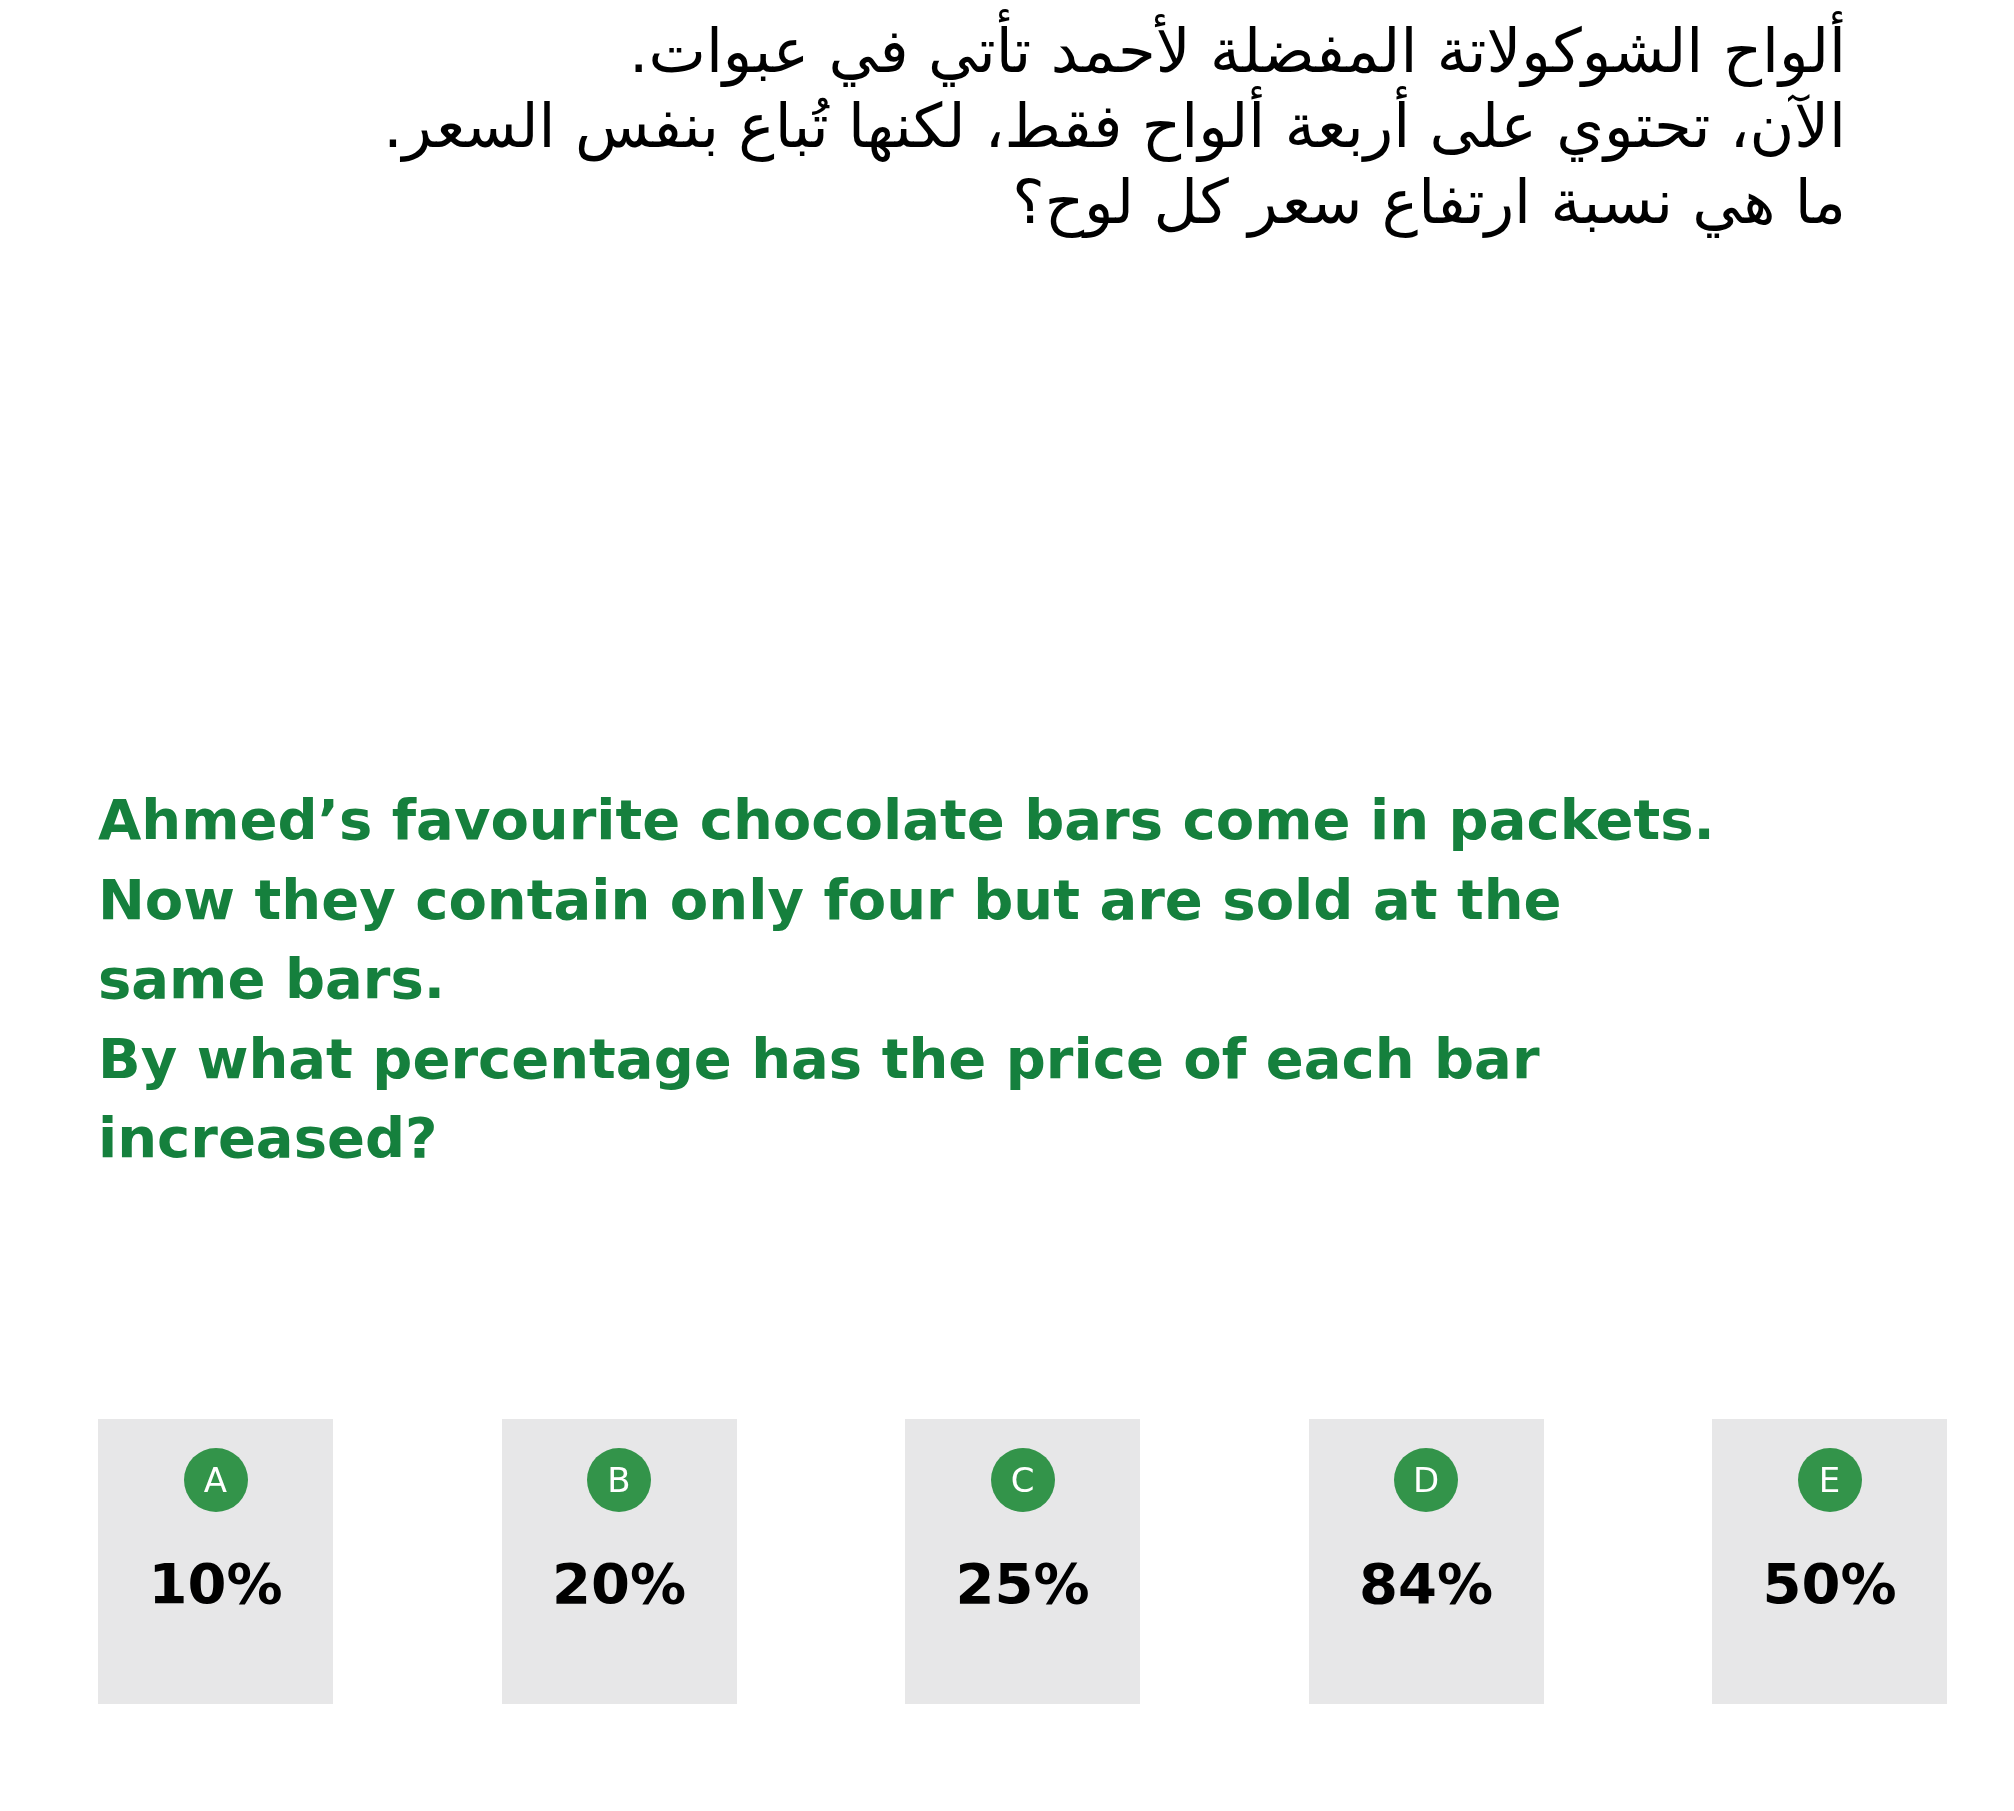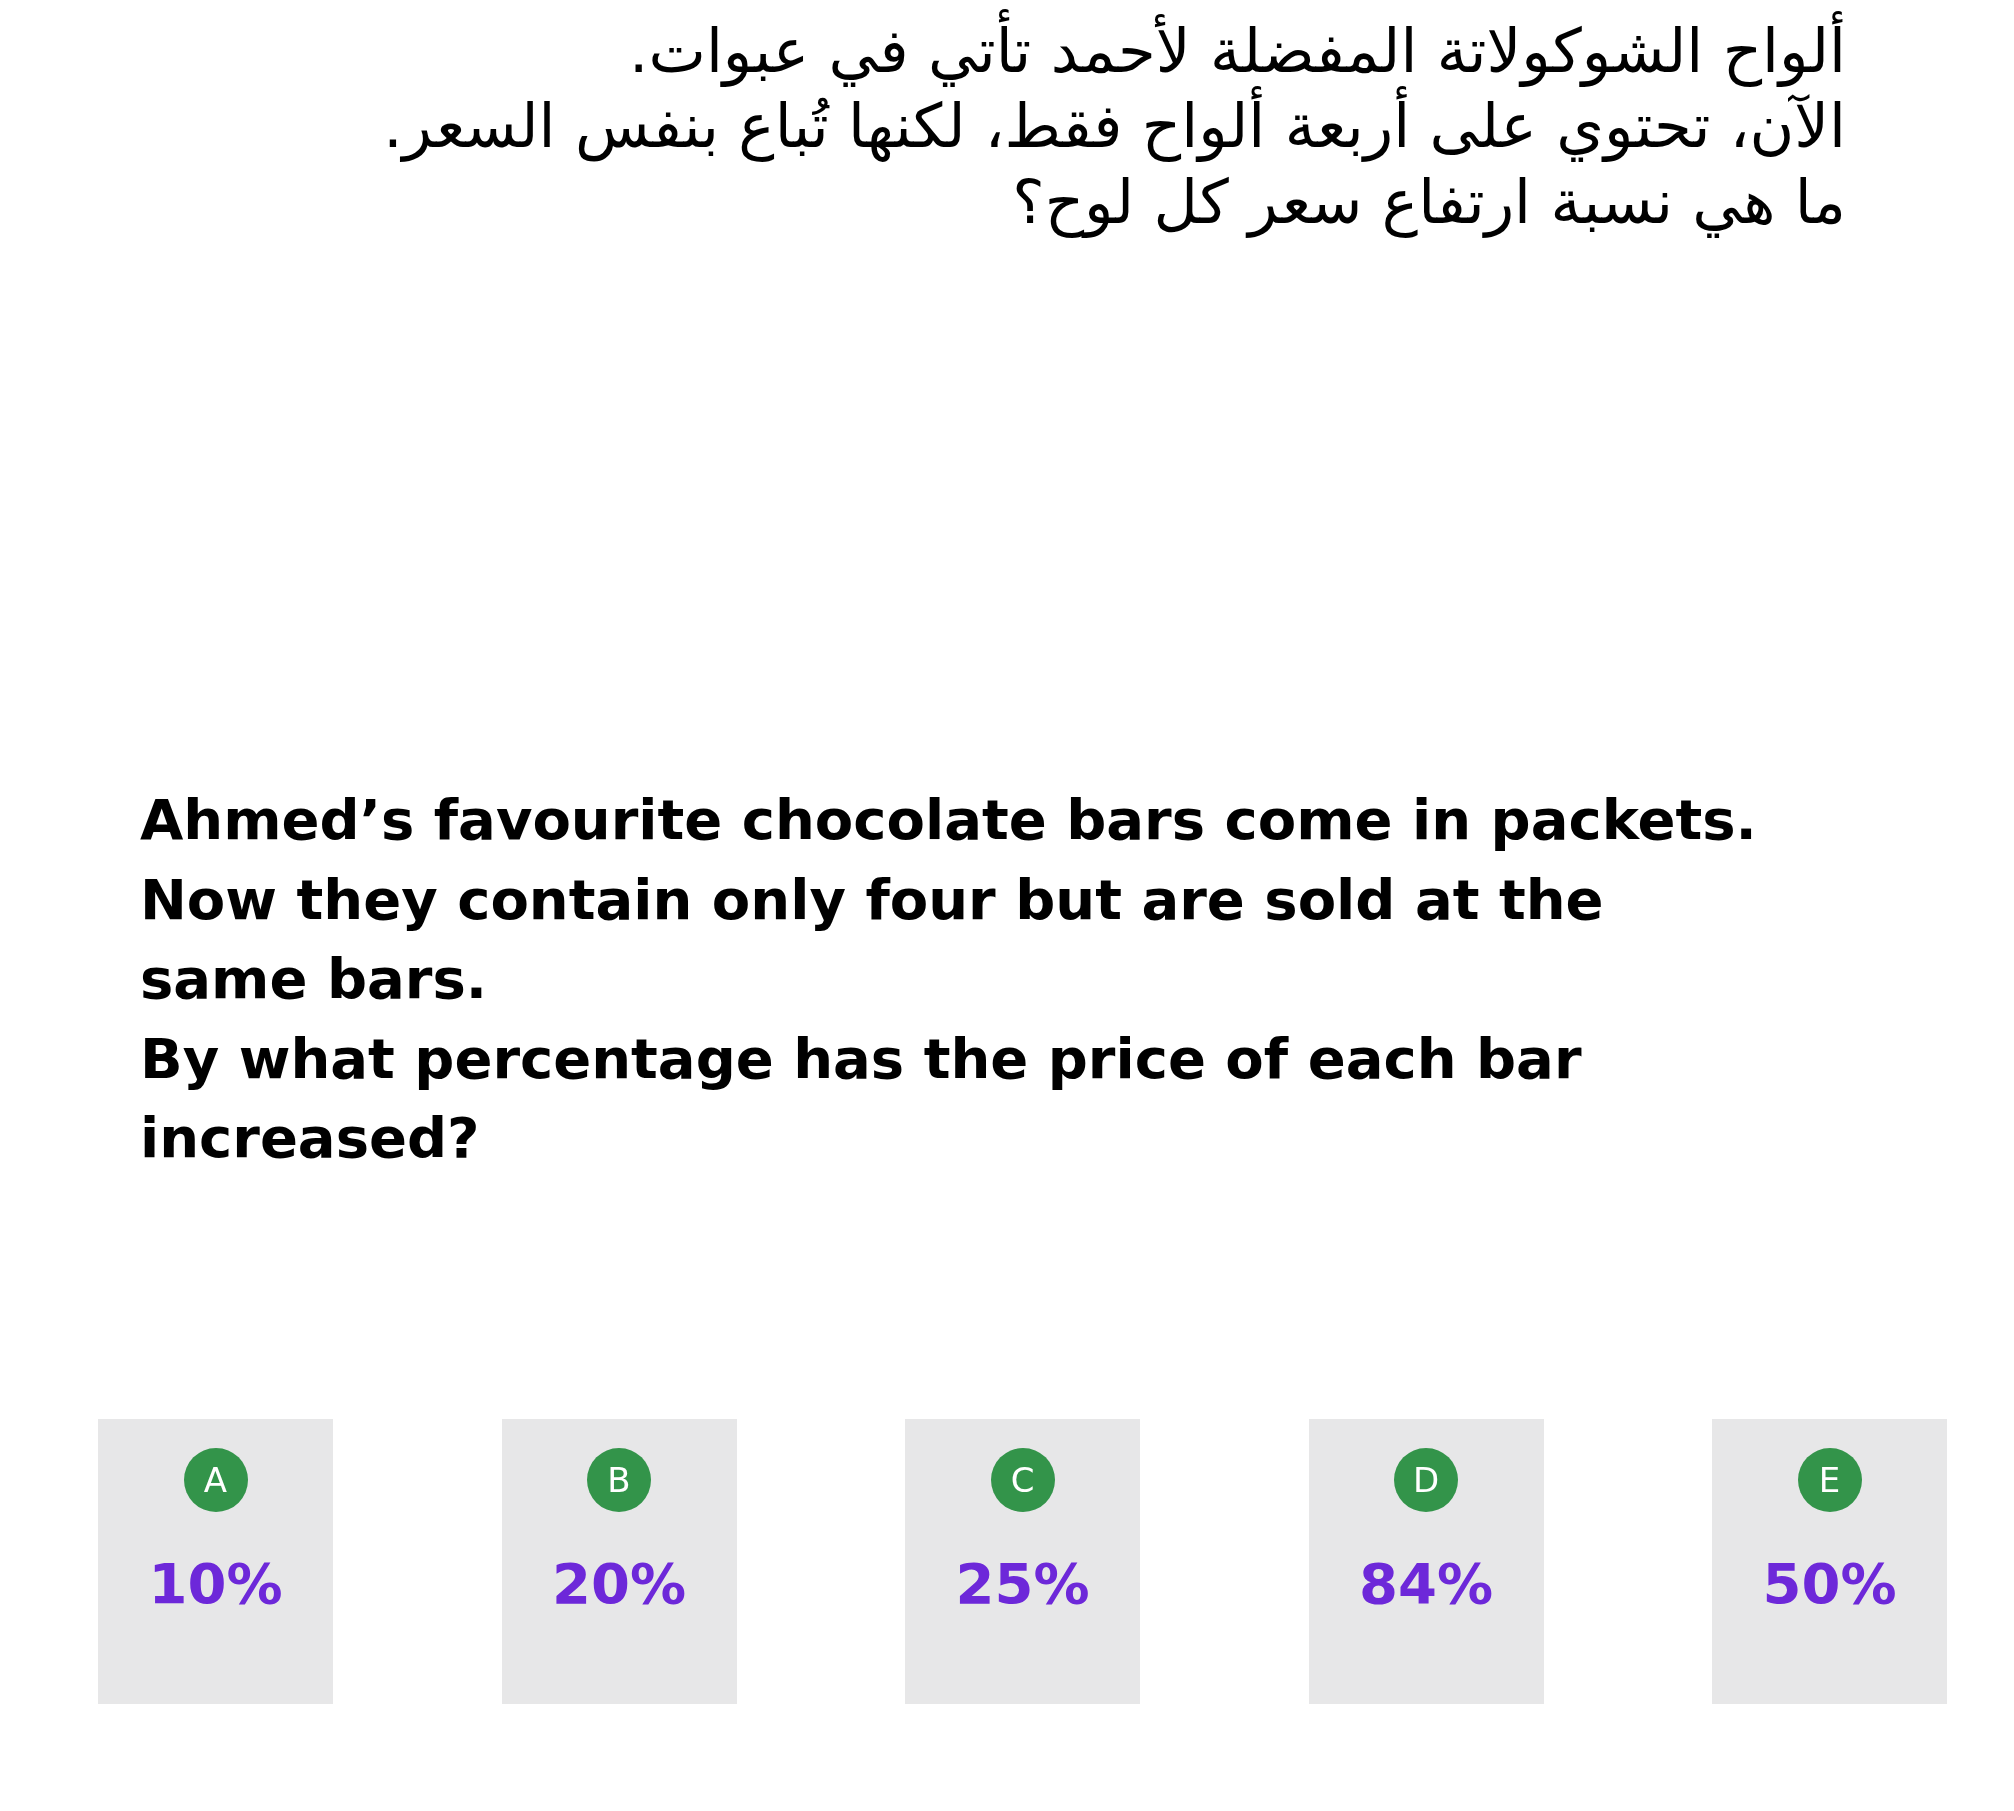--- a/index.html
+++ b/index.html
@@ -44,23 +44,22 @@
     top: 780px;
     width: 1709px;
     direction: ltr;
     text-align: left;
   }
   .english-line {
     font-family: "DejaVu Sans", "Liberation Sans", sans-serif;
     font-weight: 700;
     font-size: 56px;
     line-height: 1.42;
-    color: #000000;
+    color: #15803d;
     white-space: pre;
-    margin-left: 42px;
   }
 
   
   .options-row {
     position: absolute;
     left: 98px;
     top: 1419px;
     width: 1849px;
     height: 285px;
     display: flex;
@@ -94,21 +93,21 @@
     font-size: 34px;
     line-height: 1;
     flex: 0 0 auto;
   }
   .option-value {
     margin-top: 44px;
     font-family: "DejaVu Sans", "Liberation Sans", sans-serif;
     font-weight: 700;
     font-size: 56px;
     line-height: 1;
-    color: #6d28d9;
+    color: #000000;
     text-align: center;
   }
 </style>
 </head>
 <body>
 
 <div class="arabic-block">
   <div class="arabic-line">ألواح الشوكولاتة المفضلة لأحمد  تأتي في عبوات.</div>
   <div class="arabic-line">الآن، تحتوي على أربعة ألواح فقط، لكنها تُباع بنفس السعر.</div>
   <div class="arabic-line">ما هي نسبة ارتفاع سعر كل لوح؟</div>

